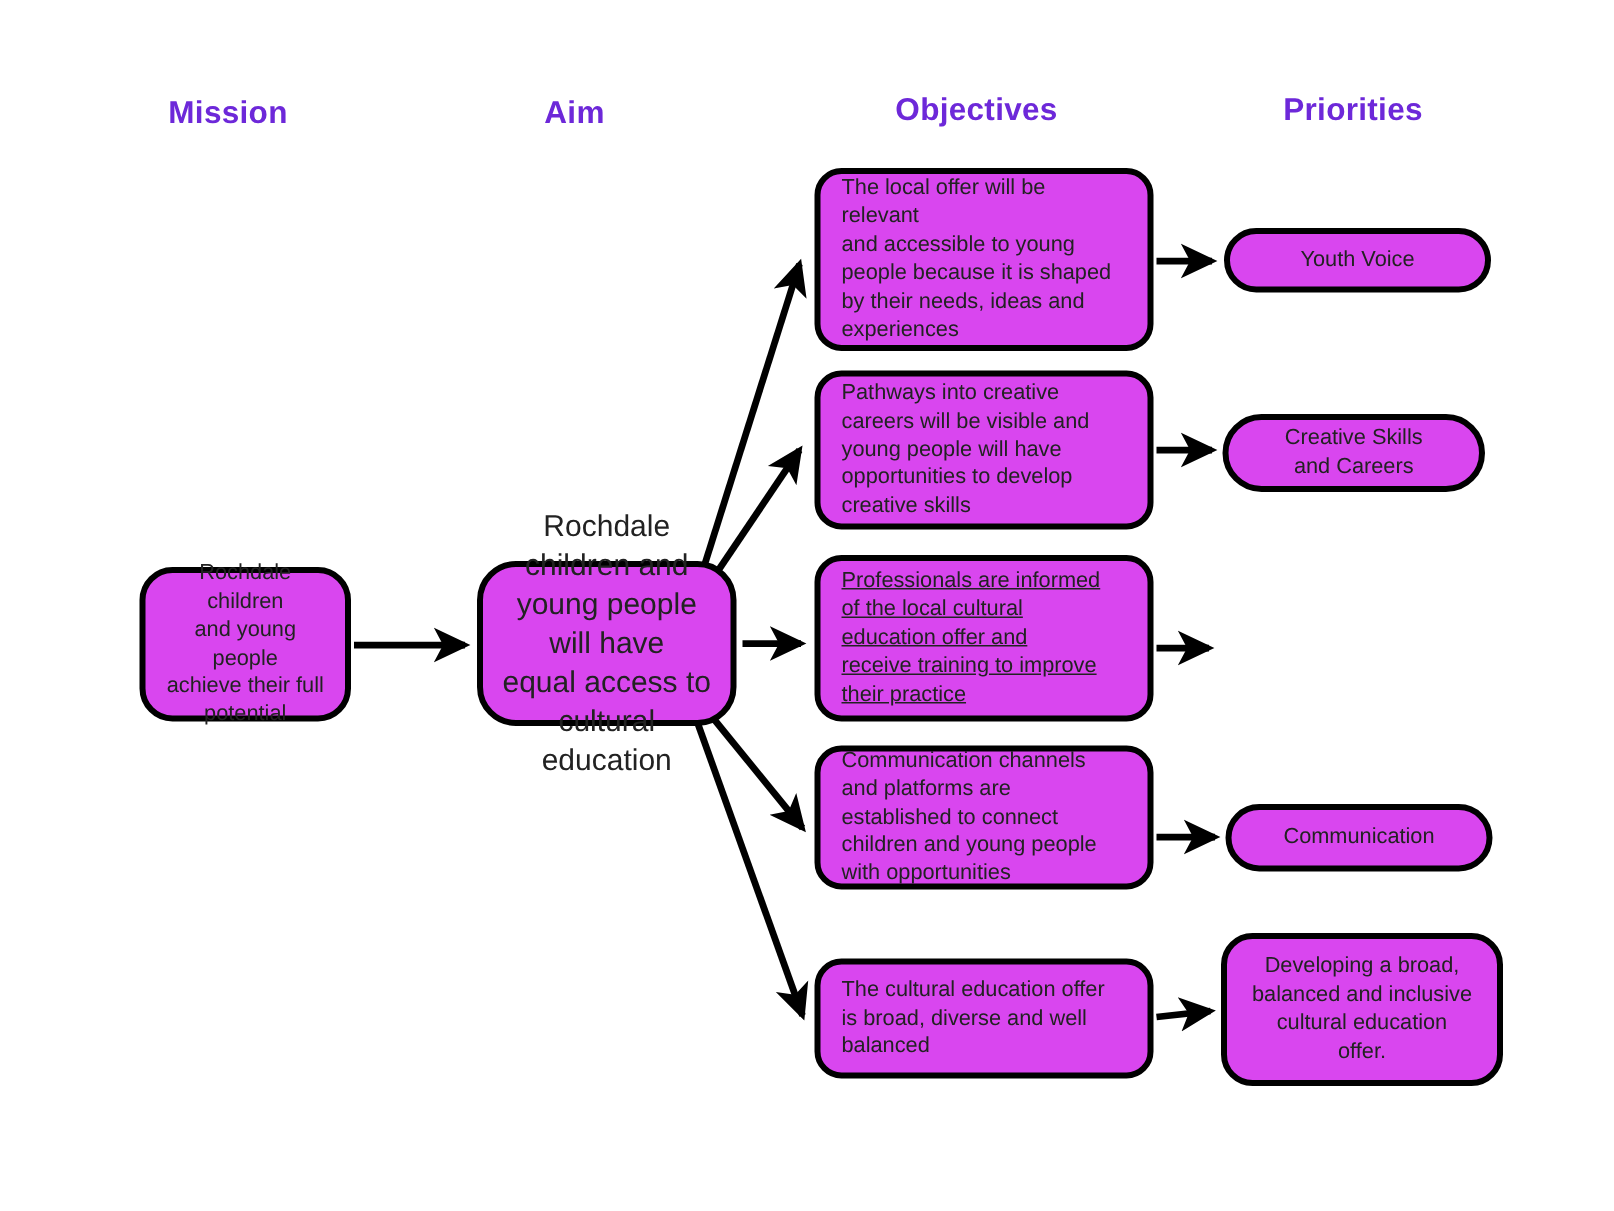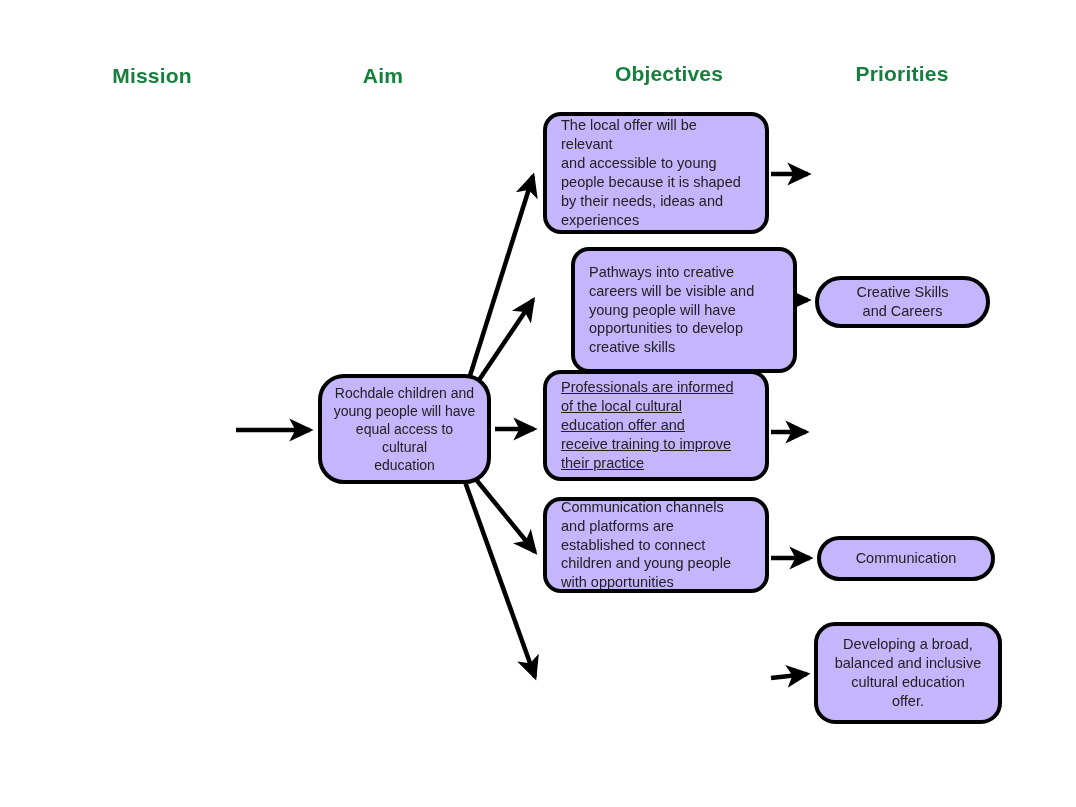--- a/index.html
+++ b/index.html
@@ -18,32 +18,32 @@
   #canvas {
     position: relative;
     width: 1076px;
     height: 807px;
   }
   
   .col-head {
     position: absolute;
     font-weight: bold;
     font-size: 21px;
-    color: #15803d;
+    color: #6d28d9;
     letter-spacing: 0.2px;
     white-space: nowrap;
     text-align: center;
     transform: translateX(-50%);
   }
   
   .node {
     position: absolute;
     box-sizing: border-box;
     border: 4px solid #000000;
-    background: #c4b5fd;
+    background: #d946ef;
     display: flex;
     align-items: center;
     justify-content: flex-start;
     color: #222222;
     line-height: 1.30;
     z-index: 3;
   }
   .node .txt {
     display: block;
     width: 100%;
@@ -54,21 +54,21 @@
 
   .mission-node {
     left: 93px; top: 378px; width: 141px; height: 103px;
     border-radius: 22px;
     font-size: 14.5px;
     padding: 0 9px;
   }
   .aim-node {
     left: 318px; top: 374px; width: 173px; height: 110px;
     border-radius: 26px;
-    font-size: 14px;
+    font-size: 20px;
     padding: 0 10px;
   }
   .obj-node {
     left: 543px;
     width: 226px;
     border-radius: 18px;
     font-size: 14.5px;
     padding: 0 14px;
   }
   .prio-node {
@@ -84,21 +84,21 @@
     pointer-events: none;
   }
 </style>
 </head>
 <body>
 
 <div id="canvas">
 
   <div class="col-head" style="left:152px; top:64px;">Mission</div>
   <div class="col-head" style="left:383px; top:64px;">Aim</div>
-  <div class="col-head" style="left:669px; top:62px;">Objectives</div>
+  <div class="col-head" style="left:651px; top:62px;">Objectives</div>
   <div class="col-head" style="left:902px; top:62px;">Priorities</div>
 
   <svg id="links" viewBox="0 0 1076 807" xmlns="http://www.w3.org/2000/svg">
     <defs>
       <marker id="arrowhead" markerWidth="6" markerHeight="6" refX="4.6" refY="3" orient="auto" markerUnits="strokeWidth">
         <path d="M0,0.45 L5.4,3 L0,5.55 L1.35,3 Z" fill="#000000"></path>
       </marker>
     </defs>
     <g stroke="#000000" stroke-width="4.5" fill="none" marker-end="url(#arrowhead)">
 
@@ -111,57 +111,71 @@
       <line x1="464" y1="479" x2="535" y2="677"></line>
 
       <line x1="771" y1="174" x2="808" y2="174"></line>
       <line x1="771" y1="300" x2="808" y2="300"></line>
       <line x1="771" y1="432" x2="806" y2="432"></line>
       <line x1="771" y1="558" x2="810" y2="558"></line>
       <line x1="771" y1="678" x2="807" y2="674"></line>
     </g>
   </svg>
 
+  <div class="node center mission-node">
+    <span class="txt">Rochdale children
+and young people
+achieve their full
+potential</span>
+  </div>
 
   <div class="node center aim-node">
     <span class="txt">Rochdale children and
 young people will have
 equal access to cultural
 education</span>
   </div>
 
   <div class="node left obj-node" style="top:112px; height:122px;">
     <span class="txt">The local offer will be relevant
 and accessible to young
 people because it is shaped
 by their needs, ideas and
 experiences</span>
   </div>
-  <div class="node left obj-node" style="top:247px; height:126px;margin-left:28px;">
+  <div class="node left obj-node" style="top:247px; height:106px;">
     <span class="txt">Pathways into creative
 careers will be visible and
 young people will have
 opportunities to develop
 creative skills</span>
   </div>
   <div class="node left obj-node" style="top:370px; height:111px;text-decoration:underline;">
     <span class="txt">Professionals are informed
 of the local cultural
 education offer and
 receive training to improve
 their practice</span>
   </div>
   <div class="node left obj-node" style="top:497px; height:96px;">
     <span class="txt">Communication channels
 and platforms are
 established to connect
 children and young people
 with opportunities</span>
   </div>
+  <div class="node left obj-node" style="top:639px; height:80px;">
+    <span class="txt">The cultural education offer
+is broad, diverse and well
+balanced</span>
+  </div>
 
+  <div class="node center prio-node" style="left:816px; top:152px; width:178px; height:43px; border-radius:22px;">
+    <span class="txt">Youth Voice</span>
+  </div>
   <div class="node center prio-node" style="left:815px; top:276px; width:175px; height:52px; border-radius:26px;">
     <span class="txt">Creative Skills
 and Careers</span>
   </div>
   <div class="node center prio-node" style="left:817px; top:536px; width:178px; height:45px; border-radius:23px;">
     <span class="txt">Communication</span>
   </div>
   <div class="node center prio-node" style="left:814px; top:622px; width:188px; height:102px; border-radius:21px;">
     <span class="txt">Developing a broad,
 balanced and inclusive

